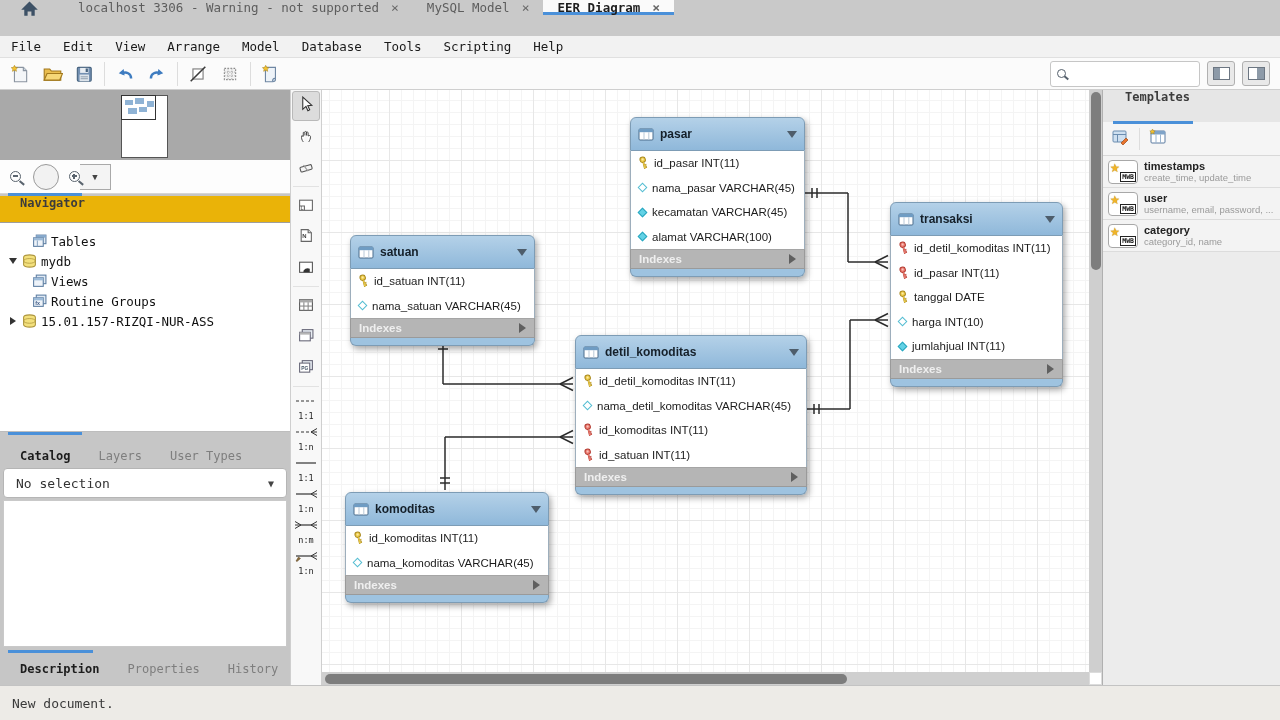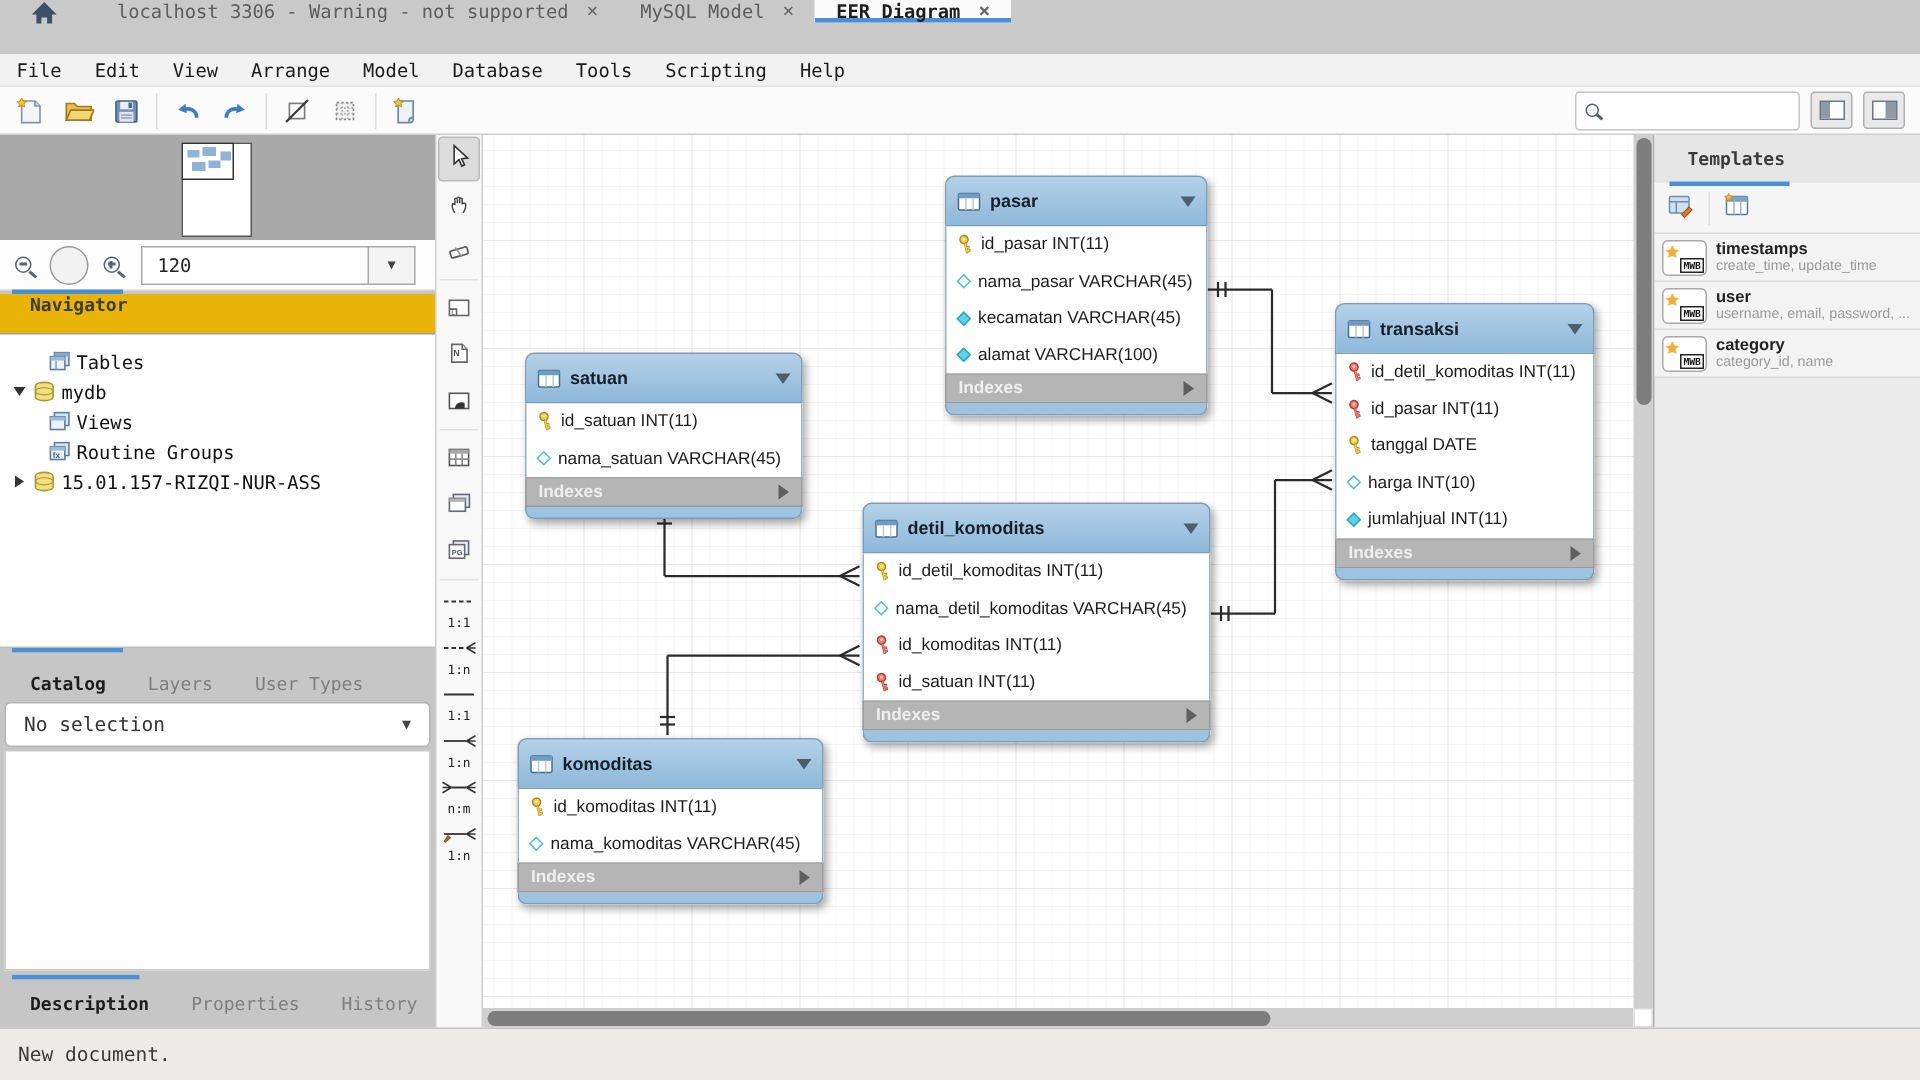--- a/index.html
+++ b/index.html
@@ -124,21 +124,21 @@
   .dindex { height:20px; background:#b5b5b5; border:1px solid #9a9a9a; border-top:1px solid #a5a5a5;
     display:flex; align-items:center; padding:0 8px; }
   .dindex span { font-size:11.5px; font-weight:bold; color:#efefef; }
   .dindex .iarrow { margin-left:auto; width:0; height:0; border-top:5.5px solid transparent;
     border-bottom:5.5px solid transparent; border-left:7px solid #5f5f5f; }
   .dfoot { height:8px; background:#9ec3e0; border:1px solid #7d9cb5; border-top:none; border-radius:0 0 6px 6px; }
 
   
   #templates { position:absolute; right:0; top:90px; width:178px; bottom:35px; background:#ececec;
     border-left:1px solid #b0b0b0; }
-  #tpl-title-row { height:32px; display:flex; align-items:center; background:#e6e6e6; }
+  #tpl-title-row { height:32px; display:flex; align-items:flex-start; background:#e6e6e6; }
   #tpl-accent { position:absolute; left:10px; top:31px; width:80px; height:3px; background:#4a90d9; }
   #tpl-toolbar { height:34px; background:#f5f5f5; border-bottom:1px solid #d8d8d8; display:flex; align-items:center; padding-left:8px; }
   .tpl-tb-sep { width:1px; height:22px; background:#ddd; margin:0 8px; }
   .tpl-item { height:32px; display:flex; align-items:center; border-bottom:1px solid #dcdcdc; background:#f3f3f3; padding-left:5px; }
   .tpl-ico { width:30px; height:24px; background:#fff; border:1px solid #a8a8a8; border-radius:4px; position:relative; flex:none; }
   .tpl-ico .star { position:absolute; left:1px; top:-4px; font-size:16px; color:#f0b429; text-shadow:0 0 1px #9c7514; }
   .tpl-ico .mwb { position:absolute; right:1px; bottom:1px; font-size:6.5px; font-weight:bold; color:#111;
     border:1px solid #222; background:#fff; padding:0 1px; letter-spacing:0; }
   .tpl-text { margin-left:6px; font-family:"Liberation Sans", sans-serif; overflow:hidden; }
   .tpl-name { font-size:11px; font-weight:bold; color:#222; line-height:12px; }
@@ -280,21 +280,20 @@
   </div>
   <div id="zoom-row">
     <span class="zoom-ico">
         <i></i>
       </span>
     <span id="zoom-knob"></span>
     <span class="zoom-ico plus">
         <i></i>
         <b></b>
       </span>
-    <div id="zoom-field">120</div>
     <div id="zoom-drop">▼</div>
   </div>
   <div id="nav-accent"></div>
   <div id="nav-header">
     <span class="sect-label">Navigator</span>
   </div>
   <div id="tree-panel">
       <div class="tree-row tree-child">
         <span class="tree-ico">
           <svg width="15" height="14" viewBox="0 0 14 13">

